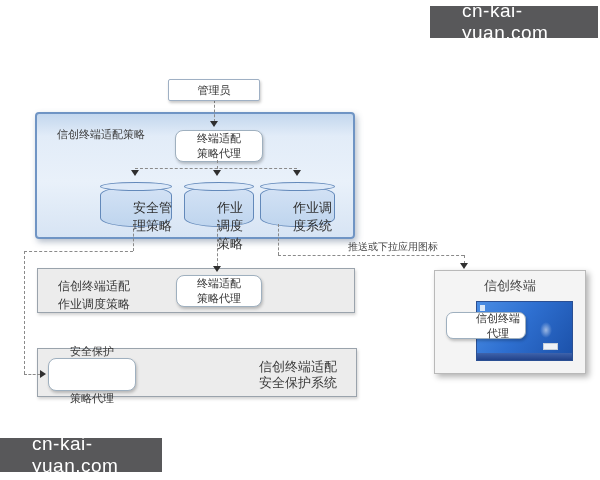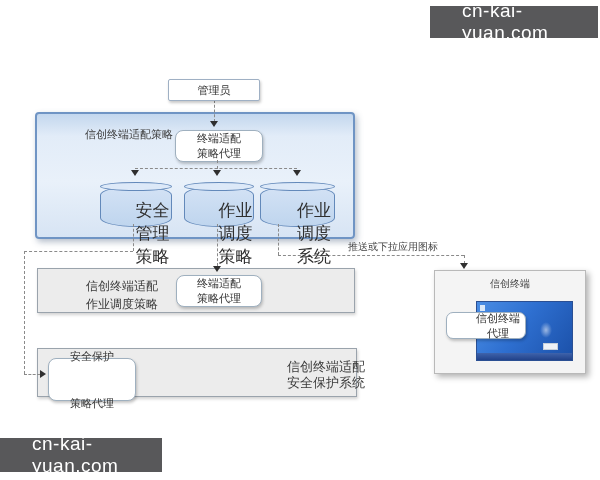--- a/index.html
+++ b/index.html
@@ -14,44 +14,44 @@
 
   .adminbox { position:absolute; left:168px; top:79px; width:92px; height:22px;
     background:#fff; border:1px solid #9fb0c4; border-radius:2px;
     box-shadow:1px 2px 3px rgba(0,0,0,.22);
     display:flex; align-items:center; justify-content:center; font-size:11px; color:#333; }
 
   .bluebox { position:absolute; left:35px; top:112px; width:320px; height:127px;
     border:2px solid #6f94c4; border-radius:4px;
     background:linear-gradient(180deg,#c3d7ee 0%,#e2ecf8 18%,#e9f1fa 55%,#d7e4f4 100%);
     box-shadow:2px 3px 6px rgba(90,110,140,.45); }
-  .syslabel { position:absolute; font-size:11px; color:#3b3b3b; line-height:1.5;margin-left:28px; }
+  .syslabel { position:absolute; font-size:11px; color:#3b3b3b; line-height:1.5; }
   .syslabel span { display:block; }
 
   .agentbox { position:absolute; background:#fff; border:1px solid #9fb0bf; border-radius:8px;
     box-shadow:1px 2px 3px rgba(0,0,0,.22);
     display:flex; flex-direction:column; align-items:center; justify-content:center;
     font-size:11px; color:#333; line-height:1.35; text-align:center; }
 
   .cylinder { position:absolute; height:45px; }
   .cyl-body { position:absolute; left:0; right:0; top:4px; bottom:0;
     background:linear-gradient(180deg,#d3e2f5,#bfd5ee); border:1px solid #6389ba;
     border-radius:50% / 9px; }
   .cyl-top { position:absolute; left:0; right:0; top:0; height:9px;
     background:#dde9f8; border:1px solid #6389ba; border-radius:50%; z-index:2; }
-  .cyl-label { position:absolute; left:0; right:0; top:17px; text-align:center;
-    font-size:17px; color:#2f2f2f; z-index:3;padding-left:33px; }
+  .cyl-label { position:absolute; left:0; right:0; top:17px; text-align:left;
+    font-size:13px; color:#2f2f2f; z-index:3;padding-left:33px; }
 
   .graybox { position:absolute; background:#ececec; border:1px solid #9aa3ac;
     box-shadow:1px 2px 3px rgba(0,0,0,.18); }
 
   .rightbox { position:absolute; left:434px; top:270px; width:152px; height:104px;
     background:#f4f4f4; border:1px solid #b9b9b9; box-shadow:3px 3px 6px rgba(0,0,0,.30); }
   .rb-title { position:absolute; left:0; right:0; top:6px; text-align:center;
-    font-size:10px; color:#474747; }
+    font-size:13px; color:#474747; }
   .desktop { position:absolute; left:41px; top:30px; width:97px; height:60px;
     background:linear-gradient(125deg,#4a8de4 0%,#2e6fd0 45%,#1b50a8 100%);
     border:1px solid #2a4f93; }
   .taskbar { position:absolute; left:0; right:0; bottom:0; height:7px;
     background:linear-gradient(#3f63ab,#21428a); }
   .deskicon { position:absolute; left:3px; top:3px; width:5px; height:6px; background:#d9e7f8; }
   .swirl { position:absolute; right:20px; top:20px; width:12px; height:16px;
     background:radial-gradient(ellipse at center,rgba(255,255,255,.55),rgba(255,255,255,0) 70%); }
   .dlg { position:absolute; right:14px; bottom:10px; width:15px; height:7px;
     background:#eef2f7; border:1px solid #c6d0db; }
@@ -102,21 +102,21 @@
       <span>信创终端适配</span>
       <span>作业调度策略</span>
     </div>
     <div class="agentbox" style="left:138px; top:6px; width:86px; height:32px;">
       <span>终端适配</span>
       <span>策略代理</span>
     </div>
   </div>
 
   <div class="graybox" style="left:37px; top:348px; width:320px; height:49px;">
-    <div class="agentbox" style="left:10px; top:9px; width:88px; height:43px;gap:32px;">
+    <div class="agentbox" style="left:10px; top:9px; width:88px; height:33px;gap:32px;">
       <span>安全保护</span>
       <span>策略代理</span>
     </div>
     <div class="syslabel" style="left:196px; top:10px; width:128px; font-size:13px; text-align:center; line-height:1.2;">
       <span>信创终端适配</span>
       <span>安全保护系统</span>
     </div>
   </div>
 
   <div class="rightbox">

